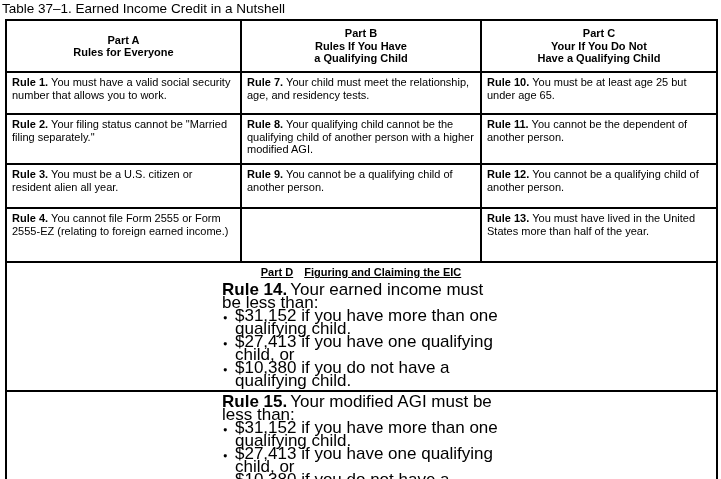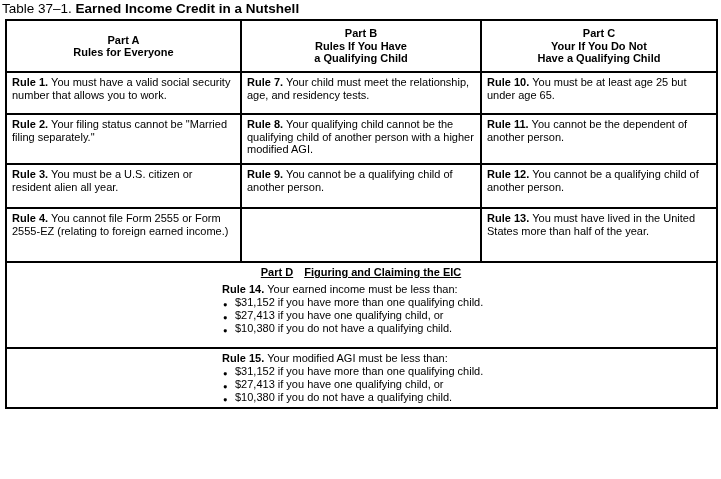--- a/index.html
+++ b/index.html
@@ -14,21 +14,21 @@
     overflow: hidden;
   }
   .caption {
     position: absolute;
     left: 2px;
     top: 0px;
     font-size: 13.5px;
     line-height: 17px;
     white-space: nowrap;
   }
-  .caption .bold { font-weight: bold; }
+  .caption .bold { font-weight: normal; }
 
   table.eic {
     position: absolute;
     left: 5px;
     top: 19px;
     width: 711px;
     border-collapse: collapse;
     table-layout: fixed;
     border: 2.5px solid #000000;
   }
@@ -55,21 +55,21 @@
     text-align: center;
     font-weight: bold;
     font-size: 11px;
     margin-bottom: 4px;
   }
   .pd-heading .seg { text-decoration: underline; }
   .pd-heading .seg2 { margin-left: 11px; }
   .pd-block {
     width: 278px;
     margin: 0 auto;
-    font-size: 11px;
+    font-size: 17px;
     line-height: 13px;
   }
   .pd-block .intro { margin-bottom: 0px; }
   .bullet-item {
     position: relative;
     padding-left: 13px;
   }
   .bullet-item::before {
     content: "\25CF";
     position: absolute;

